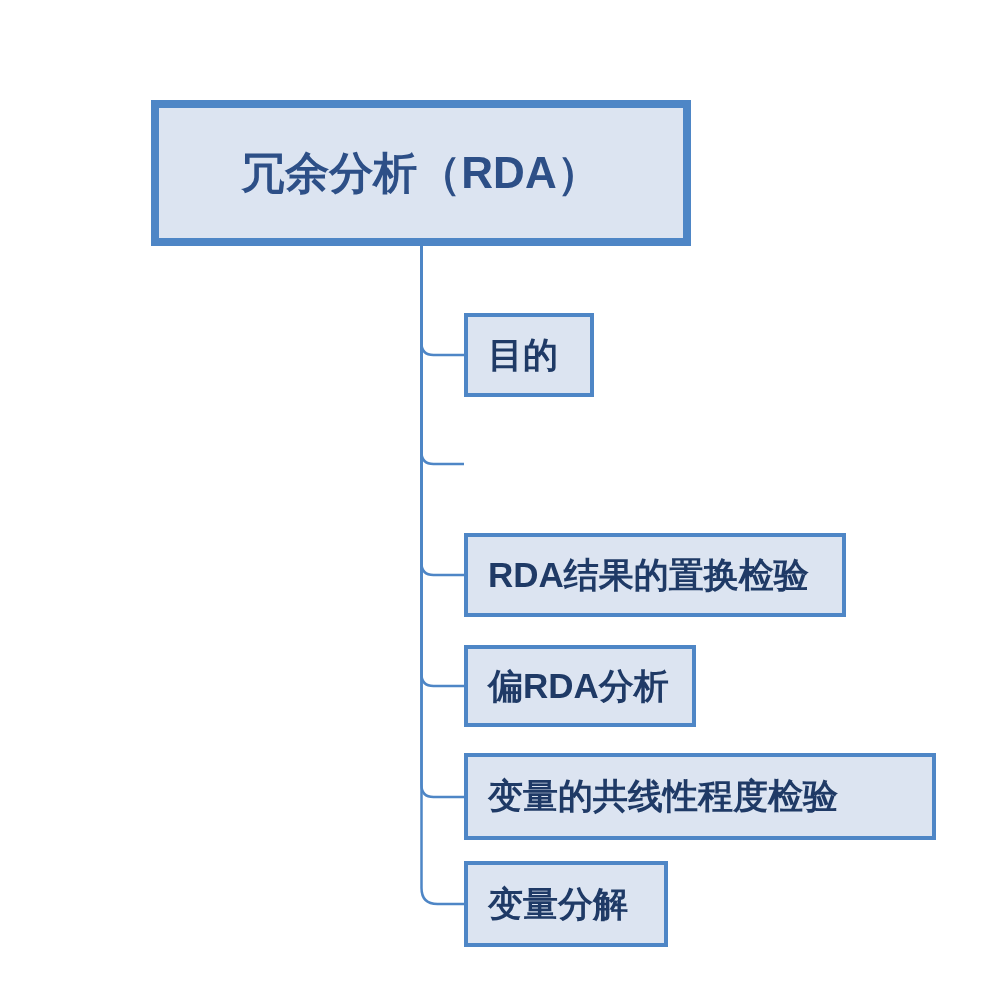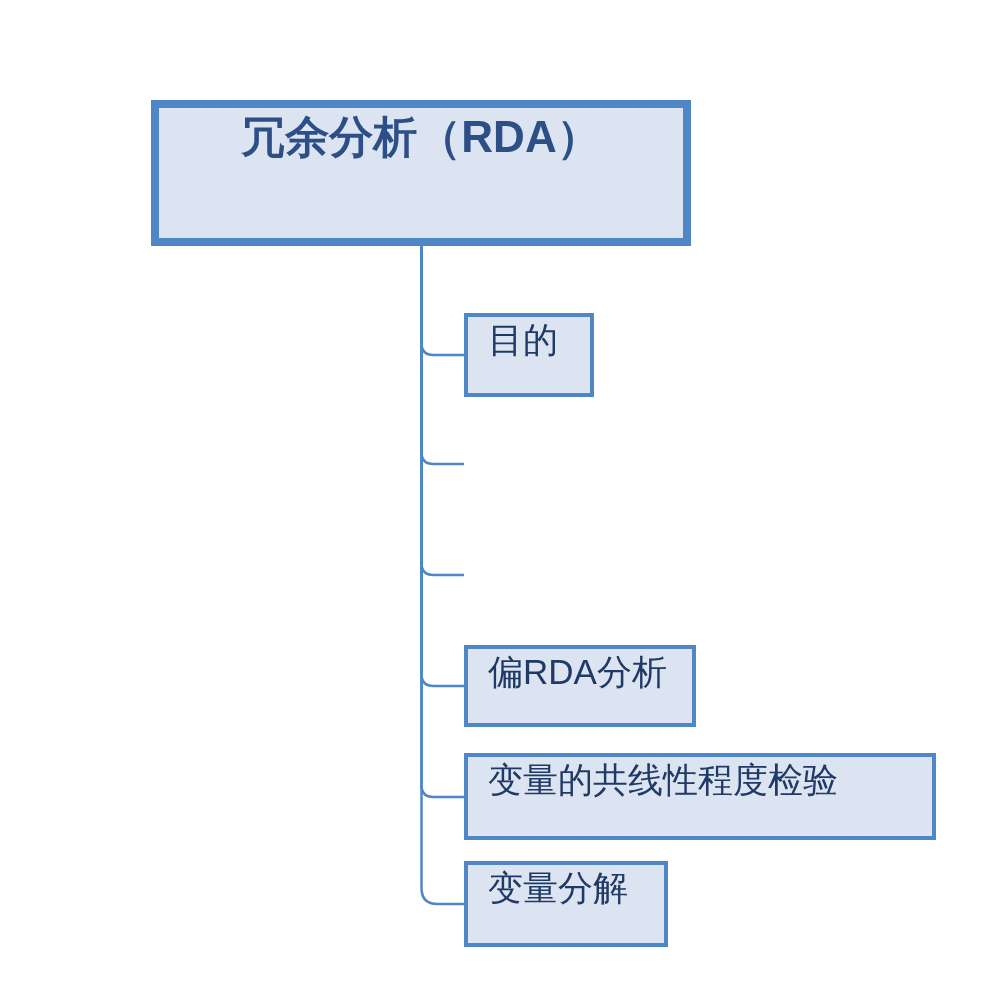--- a/index.html
+++ b/index.html
@@ -21,41 +21,41 @@
     top: 0;
     width: 985px;
     height: 1001px;
     pointer-events: none;
   }
   .node {
     box-sizing: border-box;
     position: absolute;
     background: #dce4f1;
     display: flex;
-    align-items: flex-start;
+    align-items: center;
     cursor: default;
   }
   .root-node {
     left: 151px;
     top: 100px;
     width: 540px;
     height: 146px;
     border: 8px solid #4e86c6;
     justify-content: center;
     font-size: 44px;
     font-weight: bold;
     color: #2d4f87;
     white-space: nowrap;
   }
   .child-node {
     left: 464px;
     border: 4px solid #4e86c6;
     padding-left: 20px;
     font-size: 35px;
-    font-weight: normal;
+    font-weight: bold;
     color: #1f3a66;
     white-space: nowrap;
   }
   .c1 { top: 313px; width: 130px; height: 84px; }
   .c2 { top: 423px; width: 309px; height: 83px; }
   .c3 { top: 533px; width: 382px; height: 84px; }
   .c4 { top: 645px; width: 232px; height: 82px; }
   .c5 { top: 753px; width: 472px; height: 87px; }
   .c6 { top: 861px; width: 204px; height: 86px; }
   .node-label {
@@ -80,20 +80,23 @@
 
   <div class="node root-node">
     <span class="node-label">冗余分析（RDA）</span>
   </div>
 
   <div class="node child-node c1">
     <span class="node-label">目的</span>
   </div>
 
 
+  <div class="node child-node c3">
+    <span class="node-label">RDA结果的置换检验</span>
+  </div>
 
   <div class="node child-node c4">
     <span class="node-label">偏RDA分析</span>
   </div>
 
   <div class="node child-node c5">
     <span class="node-label">变量的共线性程度检验</span>
   </div>
 
   <div class="node child-node c6">

